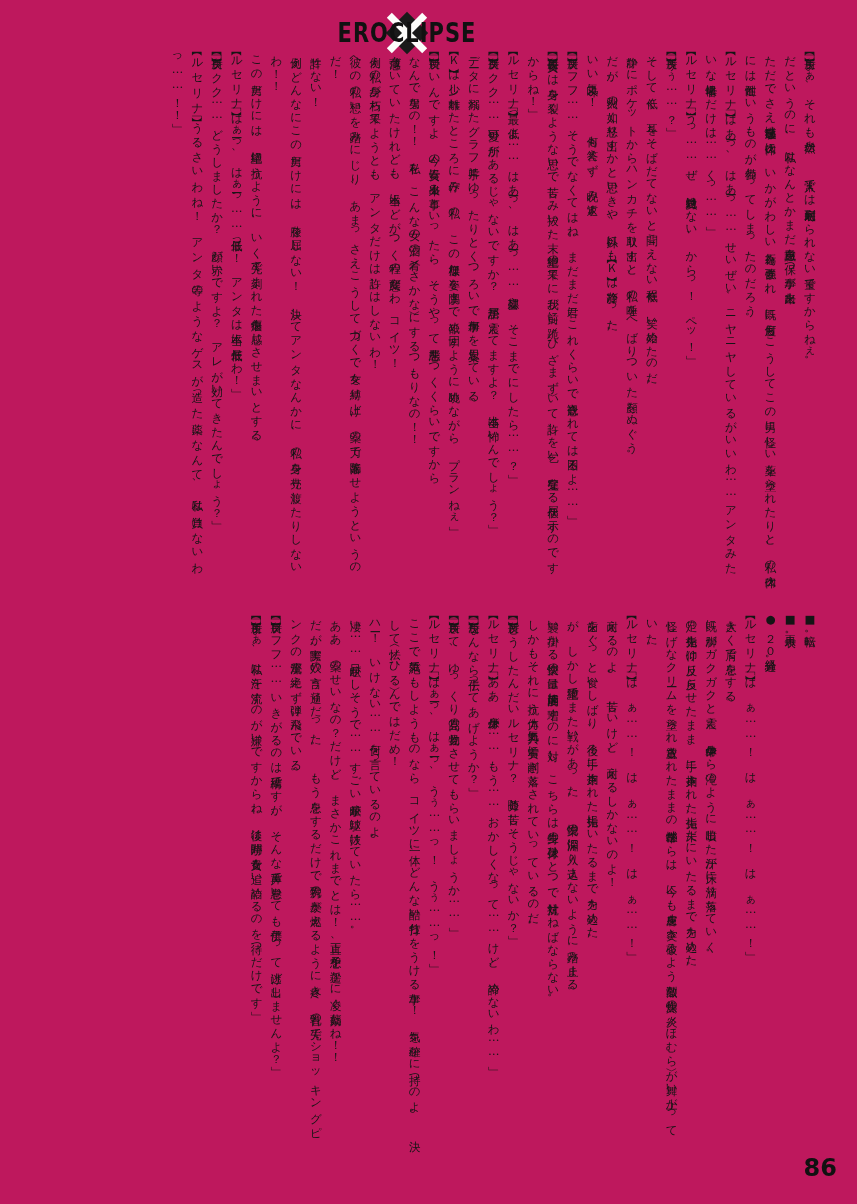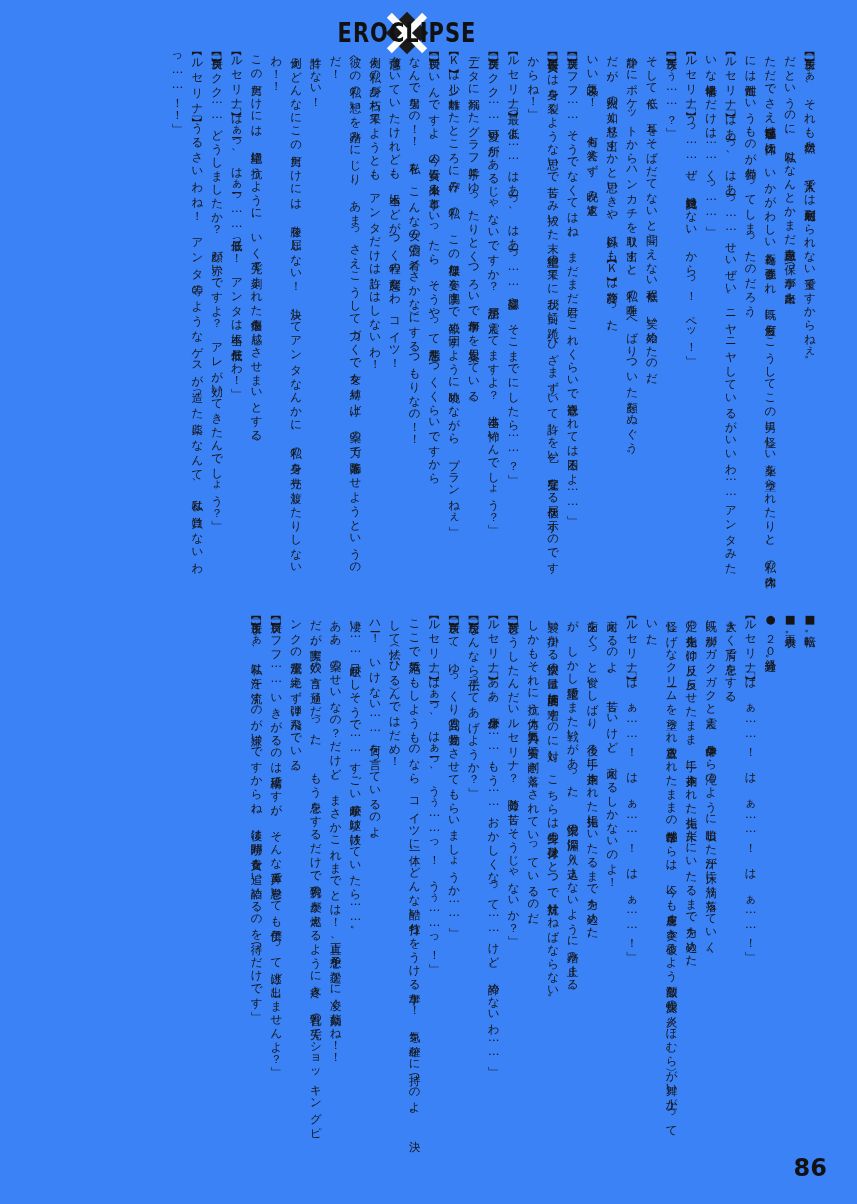--- a/index.html
+++ b/index.html
@@ -7,21 +7,21 @@
     padding: 0;
     background: #ffffff;
   }
   body {
     font-family: "Liberation Serif", "DejaVu Serif", serif;
   }
   #page {
     position: relative;
     width: 857px;
     height: 1204px;
-    background: #3b82f6;
+    background: #be185d;
     overflow: hidden;
   }
   
   #logo {
     position: absolute;
     top: 10px;
     left: 322px;
     width: 170px;
     height: 46px;
     display: flex;
@@ -94,21 +94,21 @@
     height: 520px;
     width: 760px;
   }
   .vblock .para {
     display: block;
   }
 
   
   #page-number {
     position: absolute;
-    right: 30px;
+    right: 20px;
     bottom: 22px;
     font-family: "DejaVu Sans", sans-serif;
     font-weight: bold;
     font-size: 24px;
     color: #111;
   }
 </style>
 </head>
 <body>
 

